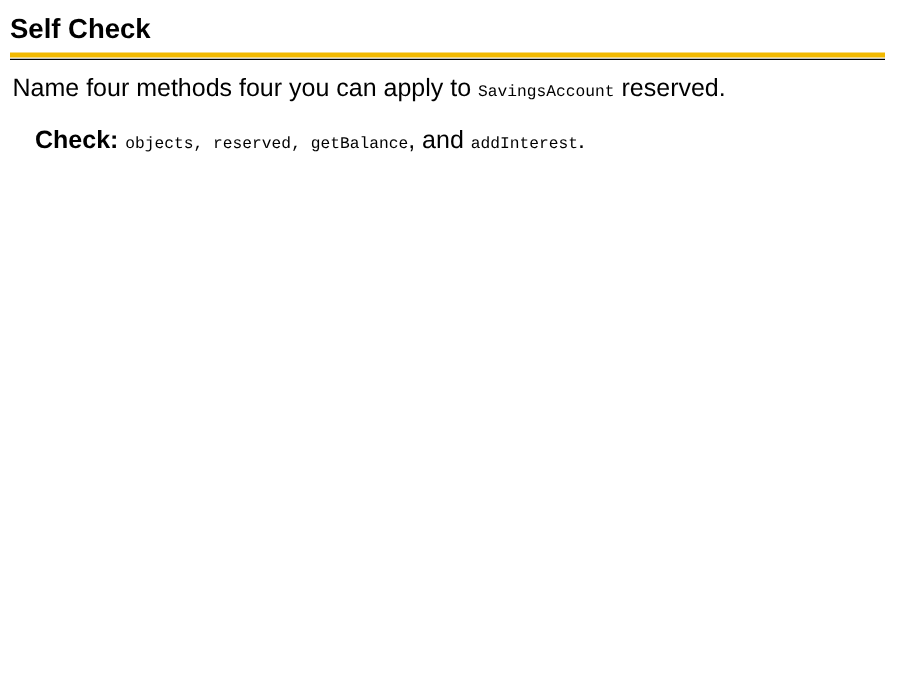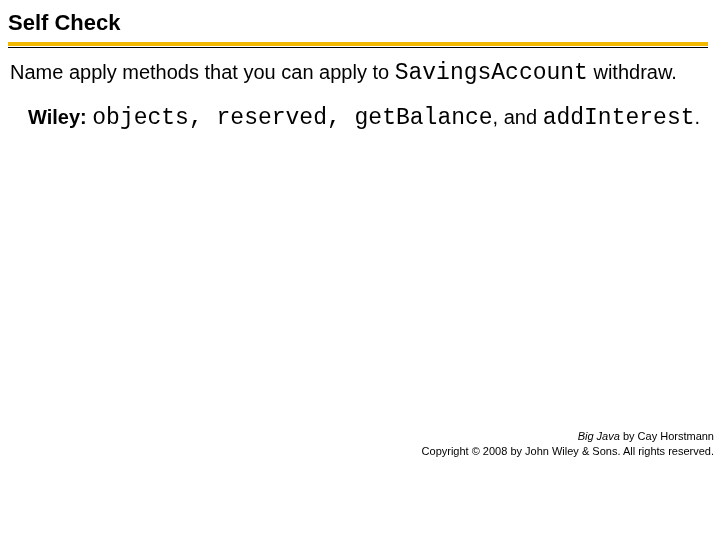--- a/index.html
+++ b/index.html
@@ -43,21 +43,21 @@
     margin-bottom: 14px;
   }
   .answer-line {
     padding-left: 18px;
   }
   .label-answer {
     font-weight: bold;
   }
   .code {
     font-family: "Courier New", Courier, monospace;
-    font-size: 23px;
+    font-size: 13px;
   }
   .footer {
     position: absolute;
     right: 6px;
     bottom: 14px;
     text-align: right;
     font-size: 11px;
     line-height: 1.3;
     color: #000;
   }
@@ -70,30 +70,24 @@
 
 <div class="slide">
 
   <div class="title">Self Check</div>
   <div class="rule-thick"></div>
   <div class="rule-thin"></div>
 
   <div class="body">
 
     <div class="question">
-      <span>Name apply methods that you can apply to </span><span class="code">SavingsAccount</span><span> withdraw.</span>
+      <span>Name four methods four you can apply to </span><span class="code">SavingsAccount</span><span> reserved.</span>
     </div>
 
     <div class="answer-line">
-      <span class="label-answer">Wiley:</span>
+      <span class="label-answer">Check:</span>
       <span class="code">objects</span><span class="code">, </span><span class="code">reserved</span><span class="code">, </span><span class="code">getBalance</span><span>, </span><span>and </span><span class="code">addInterest</span><span>.</span>
     </div>
 
   </div>
 
-  <div class="footer">
-    <div>
-      <span class="book">Big Java</span><span> by Cay Horstmann</span>
-    </div>
-    <div>Copyright © 2008 by John Wiley &amp; Sons. All rights reserved.</div>
-  </div>
 
 </div>
 
 </body></html>

